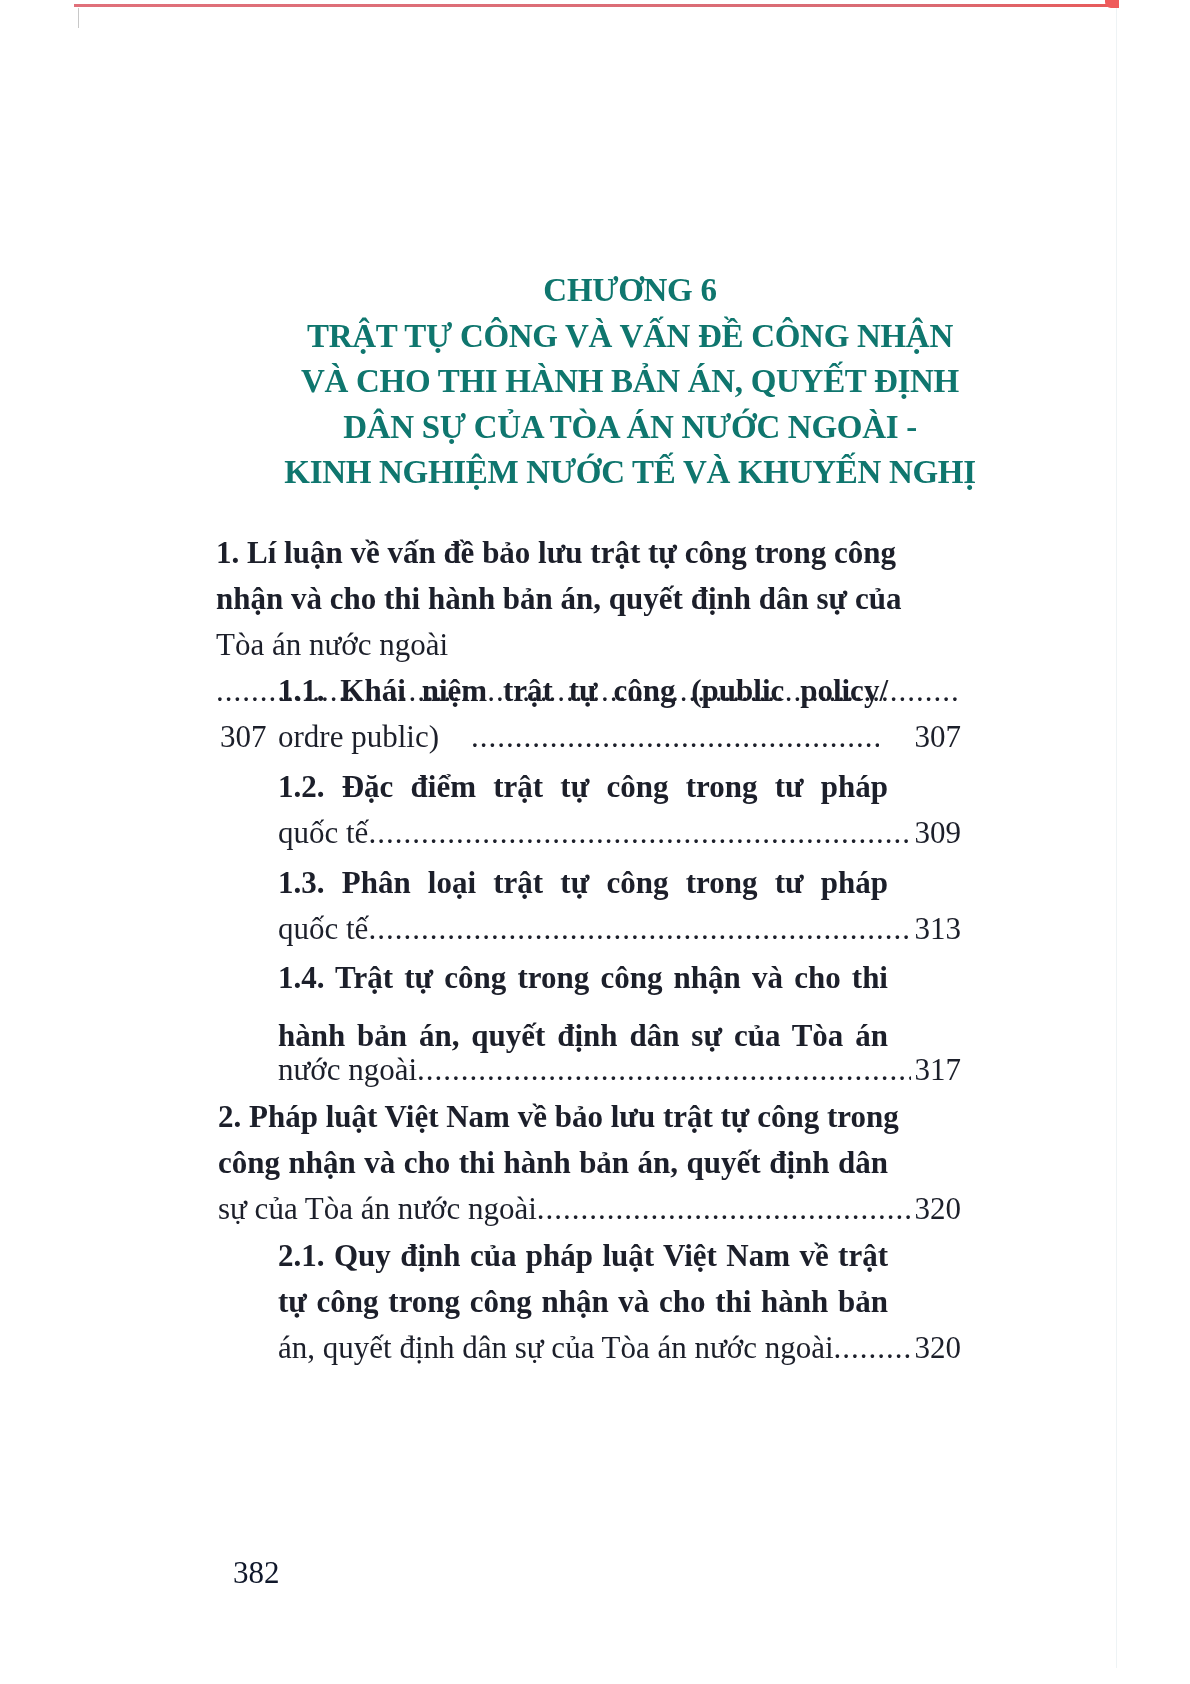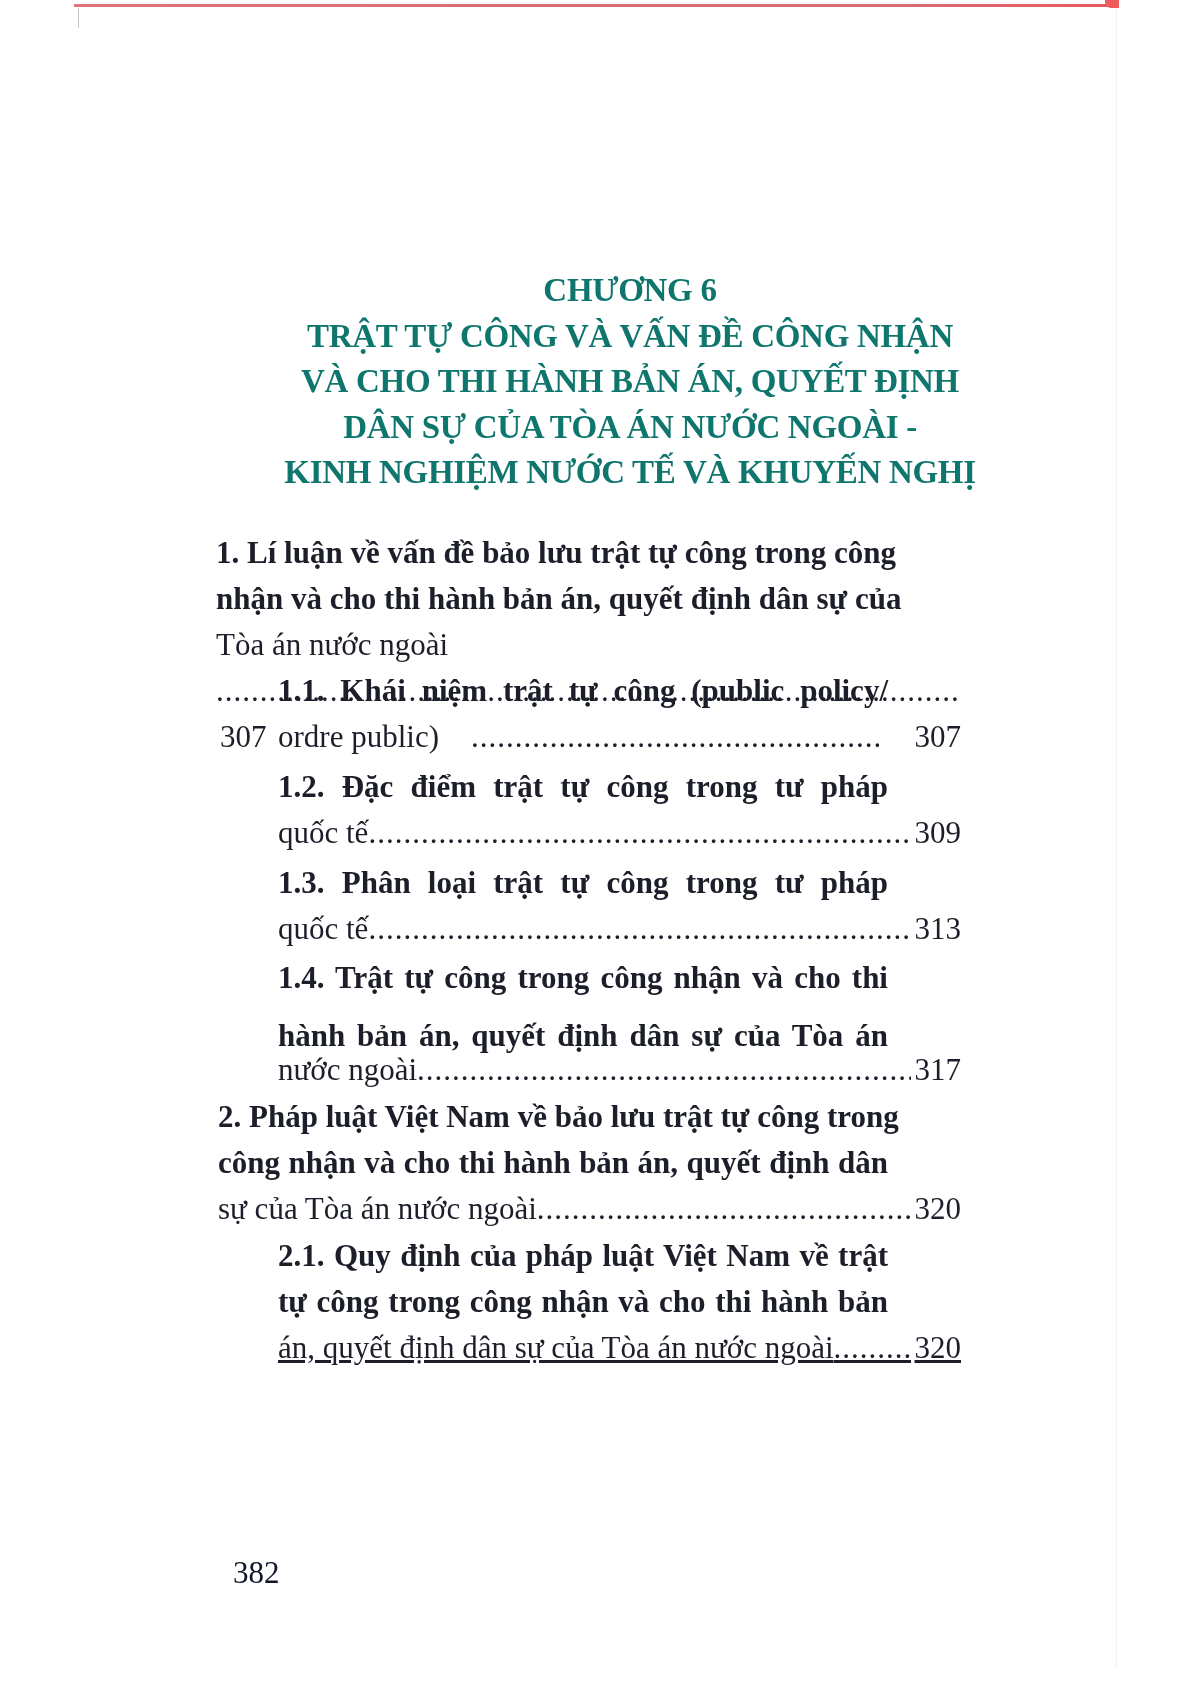--- a/index.html
+++ b/index.html
@@ -104,21 +104,21 @@
     <div class="entry-last" style="left:218px; top:1186px; width:743px;">
       <span>sự của Tòa án nước ngoài</span>
       <span class="leader"></span>
       <span class="page">320</span>
     </div>
   </div>
 
   <div>
     <div class="line justify" style="left:278px; top:1233px; width:610px;">2.1. Quy định của pháp luật Việt Nam về trật</div>
     <div class="line justify" style="left:278px; top:1279px; width:610px;">tự công trong công nhận và cho thi hành bản</div>
-    <div class="entry-last" style="left:278px; top:1325px; width:683px;text-decoration:underline;">
+    <div class="entry-last" style="left:278px; top:1325px; width:683px;">
       <span>án, quyết định dân sự của Tòa án nước ngoài </span>
       <span class="leader"></span>
       <span class="page">320</span>
     </div>
   </div>
 </div>
 
 <div class="page-number">382</div>
 
 </body></html>

